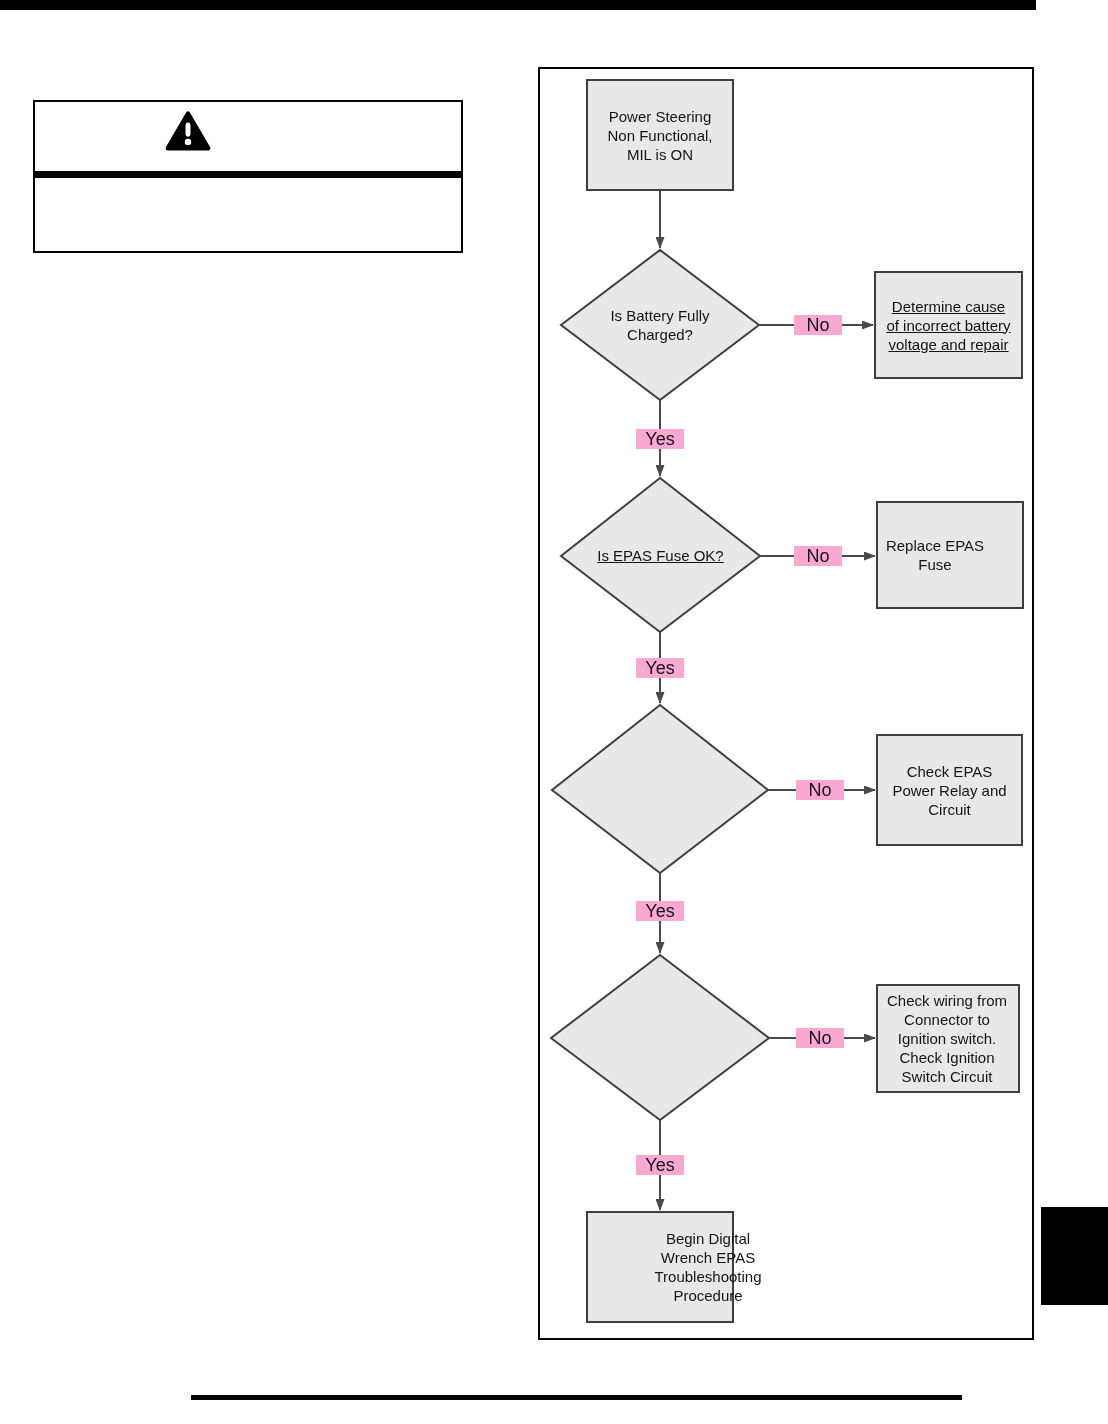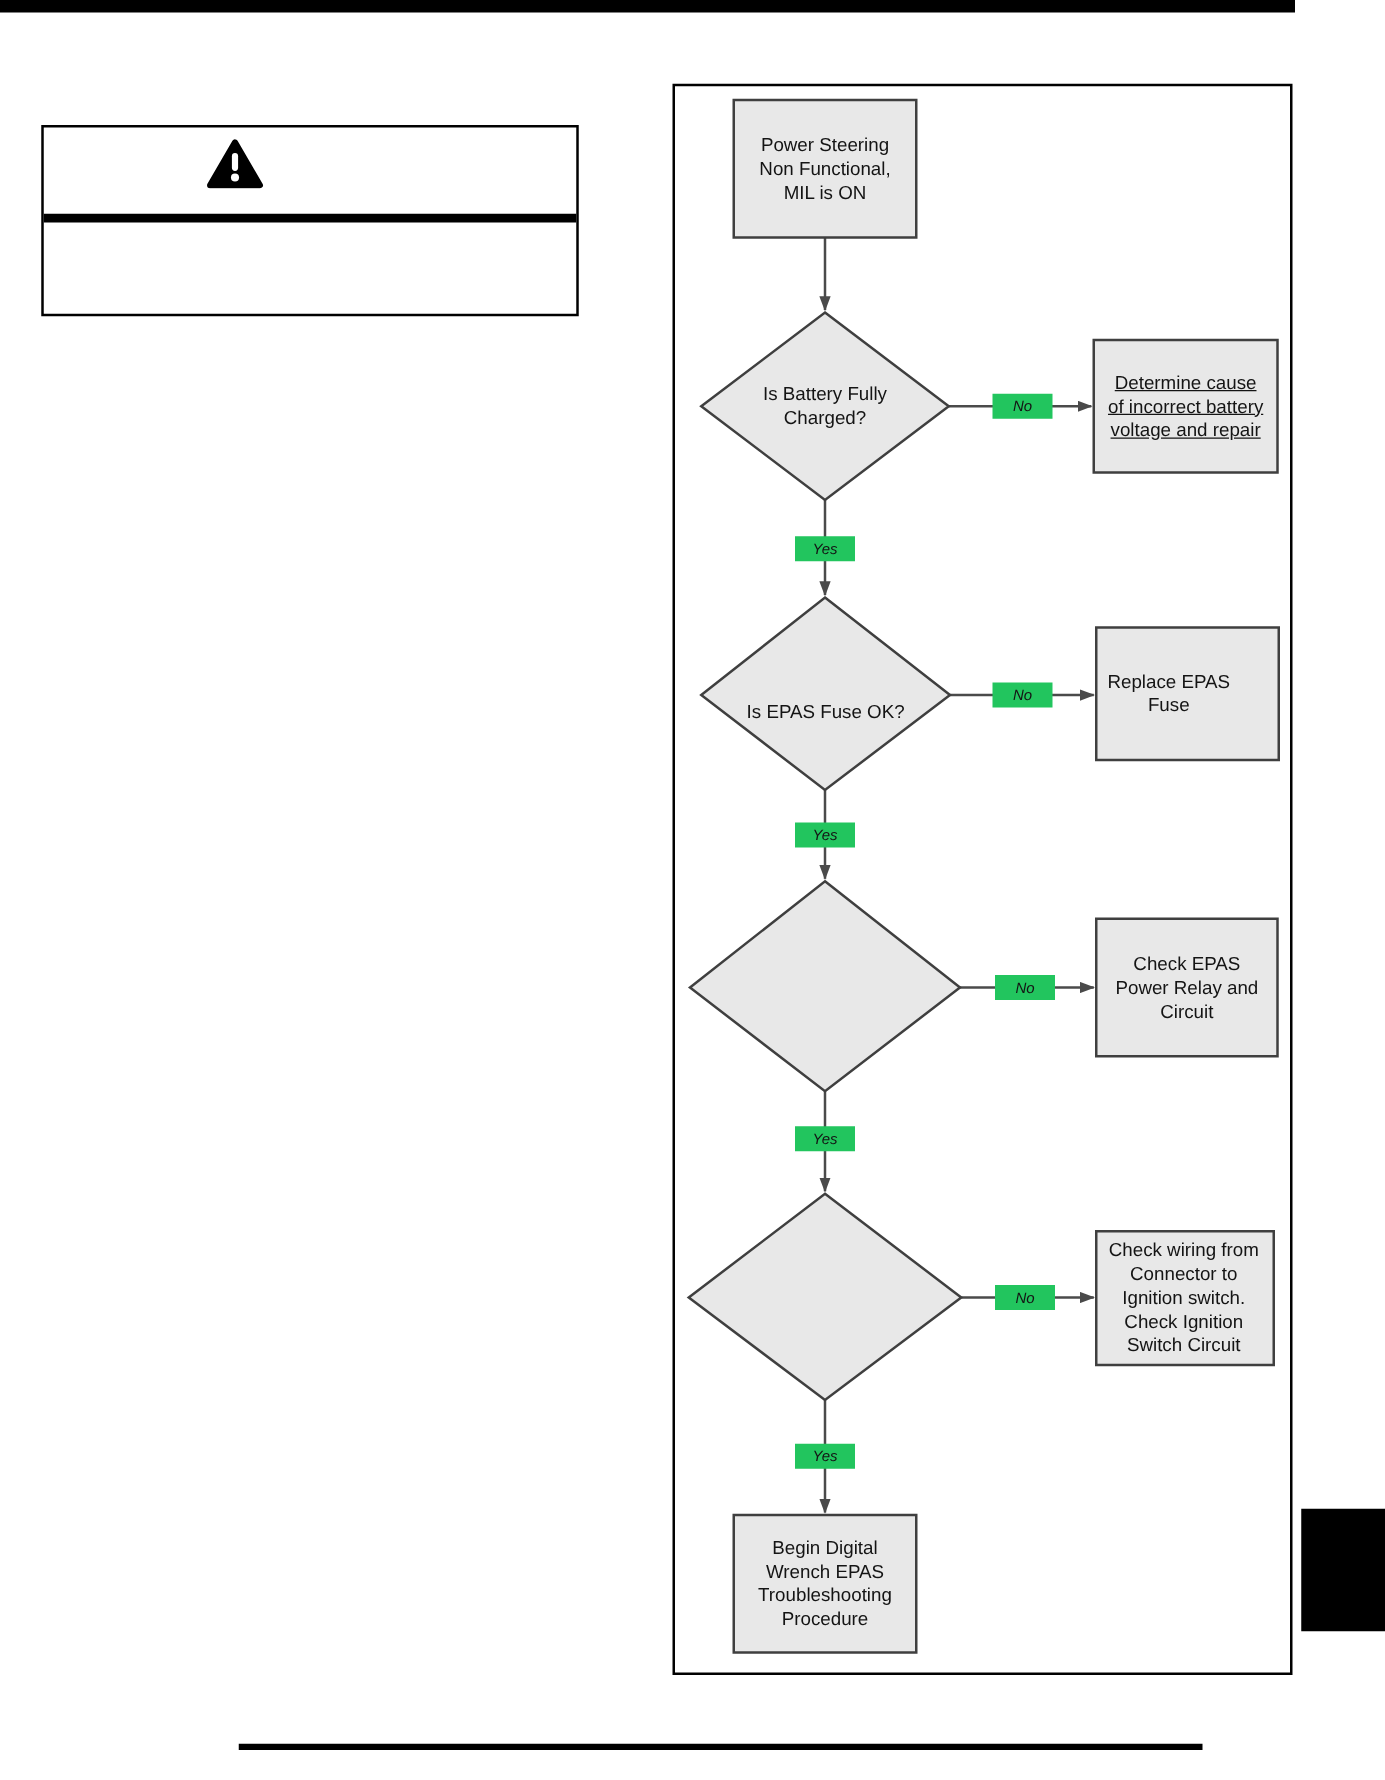--- a/index.html
+++ b/index.html
@@ -11,23 +11,23 @@
   .warning-box{position:absolute;left:33px;top:100px;width:426px;height:149px;border:2px solid #000;background:#fff;}
   .warning-triangle{position:absolute;left:130px;top:9px;width:46px;height:40px;}
   .warning-divider{position:absolute;left:0;right:0;top:69px;height:7px;background:#000;}
   .fc-frame{position:absolute;left:538px;top:67px;width:492px;height:1269px;border:2px solid #000;background:#fff;}
   .fc-svg{position:absolute;left:0;top:0;width:492px;height:1269px;}
   .fc-text{
     position:absolute;display:flex;align-items:center;justify-content:center;
     text-align:center;font-size:15px;line-height:19px;color:#141414;
   }
   .fc-label{
-    position:absolute;width:48px;height:20px;background:#22c55e;
+    position:absolute;width:48px;height:20px;background:#f9a8d4;
     display:flex;align-items:center;justify-content:center;
-    font-size:12px;line-height:20px;color:#141414;font-style:italic;
+    font-size:18px;line-height:20px;color:#141414;
   }
   .edge-tab{position:absolute;left:1041px;top:1207px;width:67px;height:98px;background:#000;}
   .footer-rule{position:absolute;left:191px;top:1395px;width:771px;height:5px;background:#000;}
 </style>
 </head>
 <body>
 
 <div class="top-bar"></div>
 
 <div class="warning-box">
@@ -76,33 +76,33 @@
 
   <div class="fc-text" style="left:21px;top:181px;width:198px;height:150px;">
       <div>Is Battery Fully<br>Charged?</div>
     </div>
   <div class="fc-text" style="left:47px;top:11px;width:146px;height:110px;">
       <div>Power Steering<br>Non Functional,<br>MIL is ON</div>
     </div>
   <div class="fc-text" style="left:335px;top:203px;width:147px;height:106px;text-decoration:underline;">
       <div>Determine cause<br>of incorrect battery<br>voltage and repair</div>
     </div>
-  <div class="fc-text" style="left:21px;top:423px;width:199px;height:154px;">
+  <div class="fc-text" style="left:21px;top:409px;width:199px;height:154px;text-decoration:underline;">
       <div>Is EPAS Fuse OK?</div>
     </div>
   <div class="fc-text" style="left:337px;top:433px;width:116px;height:106px;">
       <div>Replace EPAS<br>Fuse</div>
     </div>
   <div class="fc-text" style="left:337px;top:666px;width:145px;height:110px;">
       <div>Check EPAS<br>Power Relay and<br>Circuit</div>
     </div>
   <div class="fc-text" style="left:337px;top:916px;width:140px;height:107px;">
       <div>Check wiring from<br>Connector to<br>Ignition switch.<br>Check Ignition<br>Switch Circuit</div>
     </div>
-  <div class="fc-text" style="left:47px;top:1143px;width:146px;height:110px;">
+  <div class="fc-text" style="left:47px;top:1143px;width:146px;height:110px;padding-left:48px;">
       <div>Begin Digital<br>Wrench EPAS<br>Troubleshooting<br>Procedure</div>
     </div>
 
   <div class="fc-label" style="left:254px;top:246px;">No</div>
   <div class="fc-label" style="left:96px;top:360px;">Yes</div>
   <div class="fc-label" style="left:254px;top:477px;">No</div>
   <div class="fc-label" style="left:96px;top:589px;">Yes</div>
   <div class="fc-label" style="left:256px;top:711px;">No</div>
   <div class="fc-label" style="left:96px;top:832px;">Yes</div>
   <div class="fc-label" style="left:256px;top:959px;">No</div>

